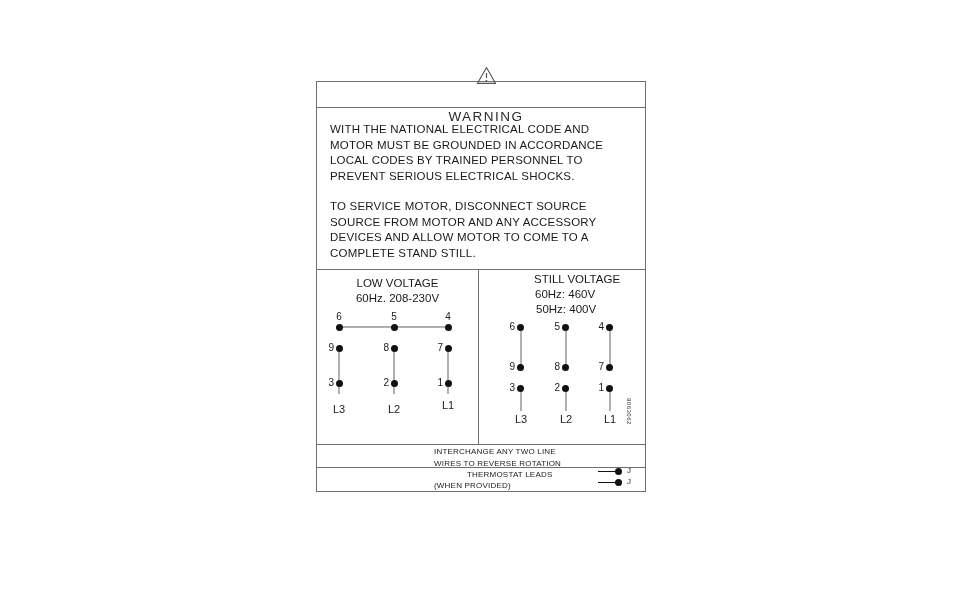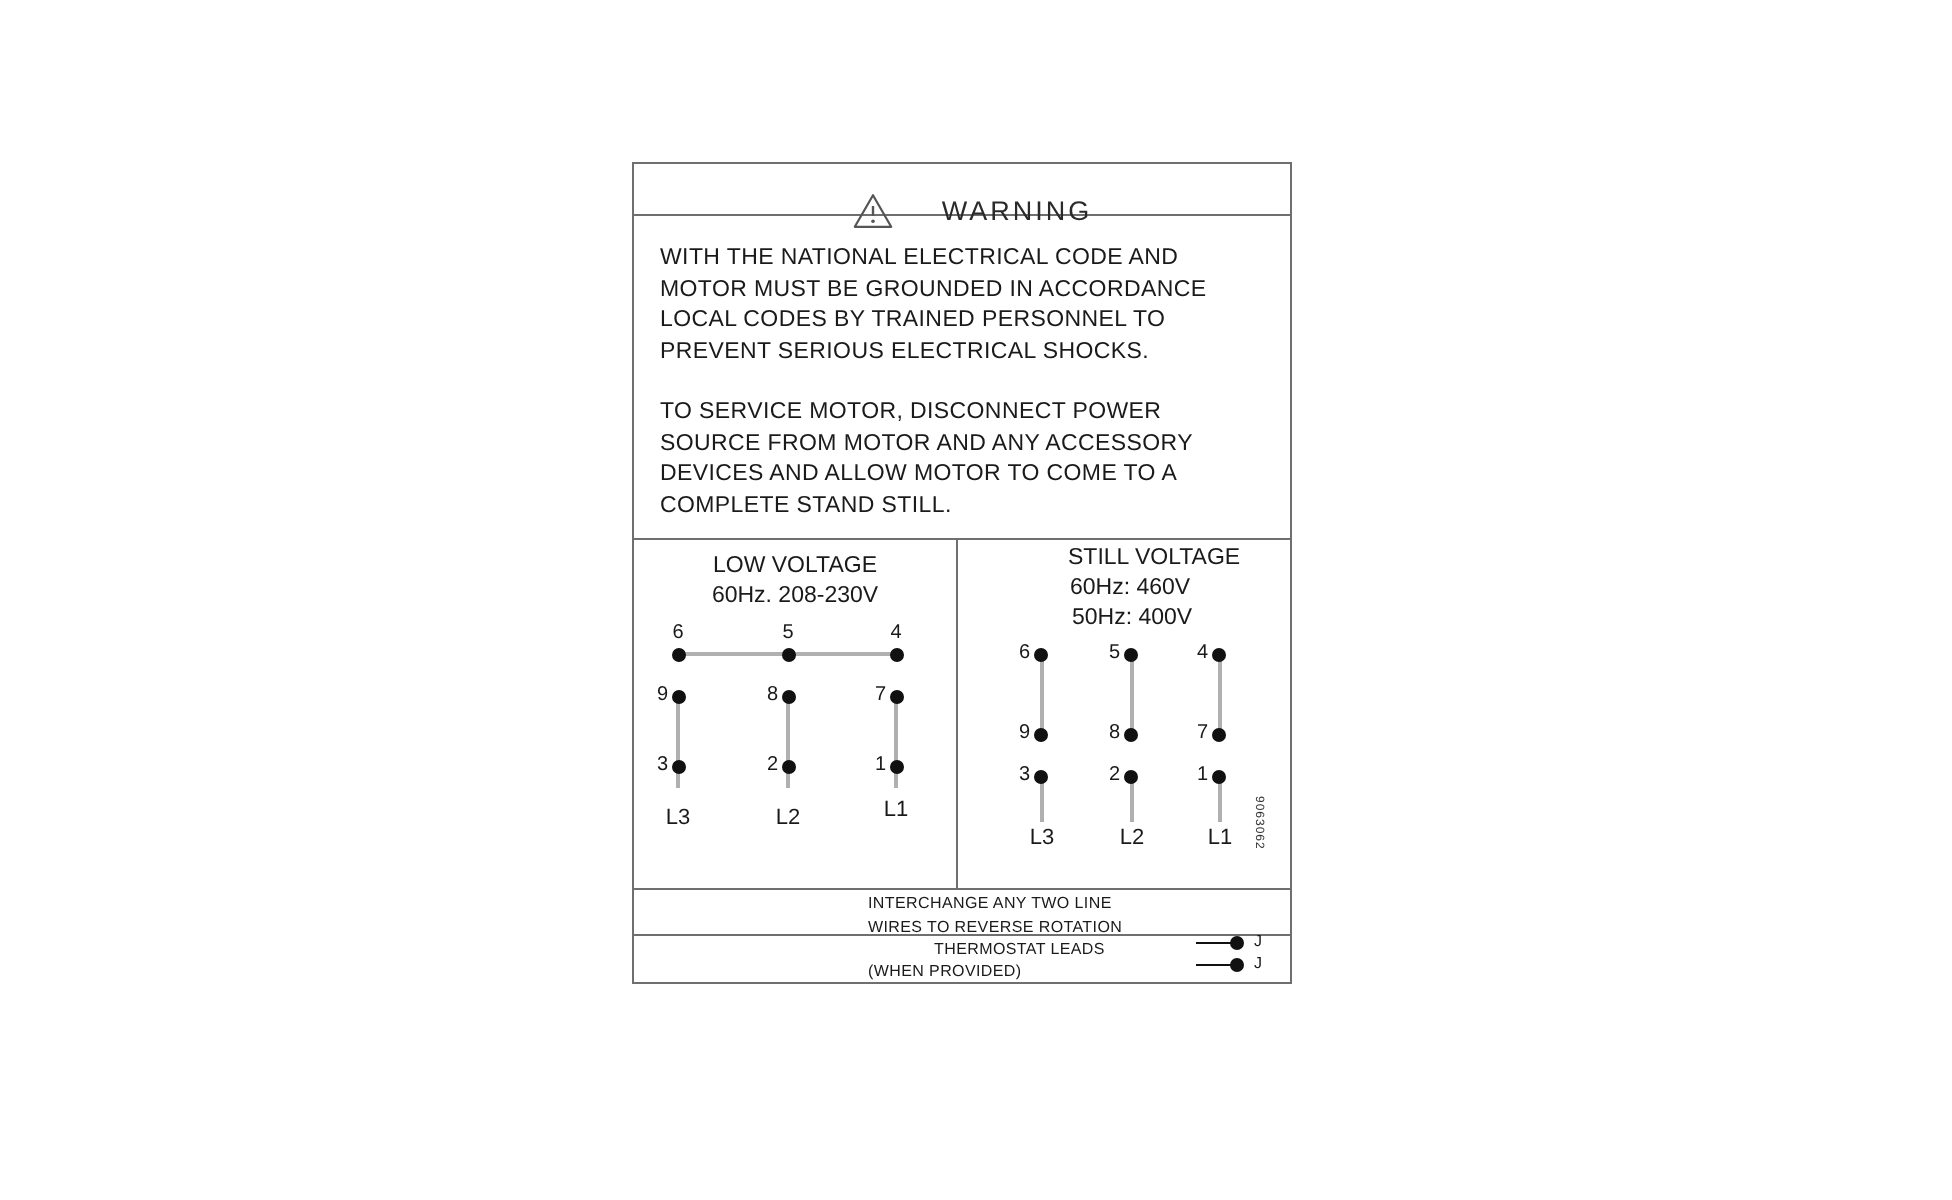--- a/index.html
+++ b/index.html
@@ -4,22 +4,22 @@
 <style>
   html,body{margin:0;padding:0;background:#ffffff;}
   .canvas{position:relative;width:976px;height:600px;background:#ffffff;overflow:hidden;
           font-family:"Liberation Sans","DejaVu Sans",sans-serif;color:#1a1a1a;}
   .label-box{position:absolute;left:316px;top:81px;width:328px;height:409px;
              border:1px solid #6f6f6f;background:#ffffff;}
   
   .hline{position:absolute;left:0;width:100%;height:1px;background:#6f6f6f;}
   .vline{position:absolute;width:1px;background:#6f6f6f;}
   
-  .hdr{position:absolute;left:0;top:11px;width:100%;height:25px;display:flex;
-       align-items:center;justify-content:center;gap:24px;padding-left:10px;box-sizing:border-box;}
+  .hdr{position:absolute;left:0;top:0;width:100%;height:25px;display:flex;
+       align-items:center;justify-content:center;gap:24px;padding-left:10px;box-sizing:border-box;flex-direction:column;}
   .hdr-title{font-size:13.5px;letter-spacing:1.5px;color:#2a2a2a;}
   
   .body-text{position:absolute;left:13px;top:40px;right:6px;font-size:11.5px;
              line-height:15.5px;letter-spacing:0.2px;color:#1a1a1a;}
   .body-text .para{margin:0 0 15px 0;}
   
   .diag-title{position:absolute;font-size:11.5px;color:#1a1a1a;white-space:nowrap;}
   .centered{text-align:center;}
   .dot{position:absolute;width:7px;height:7px;border-radius:50%;background:#111111;}
   .conn-h{position:absolute;height:2px;background:#b0b0b0;}
@@ -58,21 +58,21 @@
     </div>
 
     <div class="body-text">
       <div class="para">
         <div>WITH THE NATIONAL ELECTRICAL CODE AND</div>
         <div>MOTOR MUST BE GROUNDED IN ACCORDANCE</div>
         <div>LOCAL CODES BY TRAINED PERSONNEL TO</div>
         <div>PREVENT SERIOUS ELECTRICAL SHOCKS.</div>
       </div>
       <div class="para">
-        <div>TO SERVICE MOTOR, DISCONNECT POWER</div>
+        <div>TO SERVICE MOTOR, DISCONNECT SOURCE</div>
         <div>SOURCE FROM MOTOR AND ANY ACCESSORY</div>
         <div>DEVICES AND ALLOW MOTOR TO COME TO A</div>
         <div>COMPLETE STAND STILL.</div>
       </div>
     </div>
 
     <div>
       <div class="diag-title centered" style="left:0;width:161px;top:195px;">LOW VOLTAGE</div>
       <div class="diag-title centered" style="left:0;width:161px;top:210px;text-align:center;">60Hz. 208-230V</div>
 

